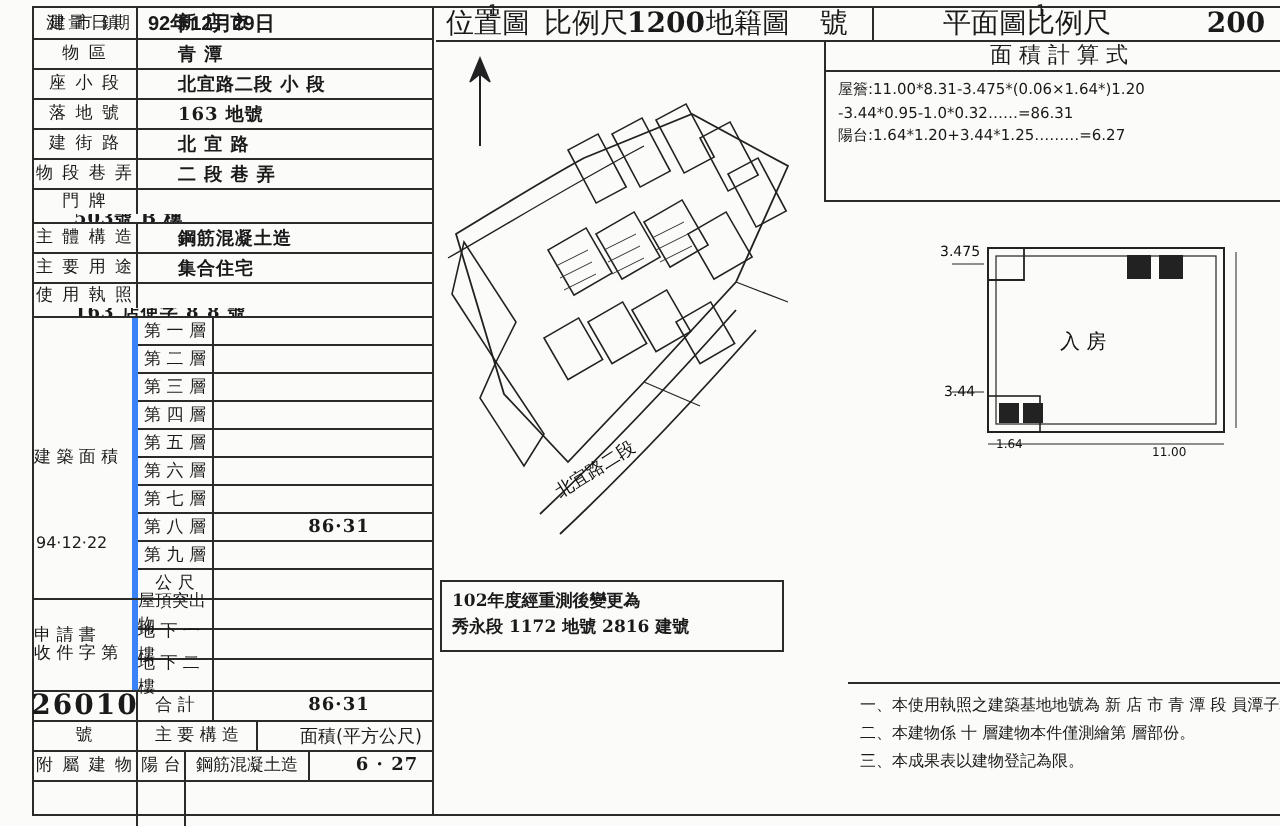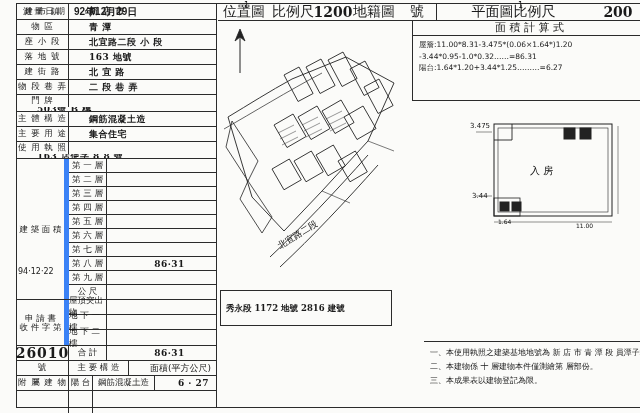--- a/index.html
+++ b/index.html
@@ -59,22 +59,22 @@
     font-size:8.5px;
     box-sizing:border-box;
   }
   .h14{height:14px;}
   .h15{height:15px;}
   .h16{height:16px;}
   .h17{height:17px;flex-direction:column;}
 
   
   .vblock{
-    display:flex;flex-direction:column;align-items:center;justify-content:center;
-    width:52px;min-width:52px;border-right:5px solid #3b82f6;
+    display:flex;flex-direction:column;justify-content:center;
+    width:52px;min-width:52px;border-right:3px solid #3b82f6;
     font-size:8.5px;line-height:1.05;letter-spacing:0px;
     box-sizing:border-box;
   }
   .grp{display:flex;border-bottom:1px solid #2b2b2b;box-sizing:border-box;}
   .grp .rows{flex:1;display:flex;flex-direction:column;}
   .grp .rows .lrow:last-child{border-bottom:none;}
 
   
   .right{
     position:absolute;left:206px;top:4px;width:428px;height:403px;
@@ -377,20 +377,21 @@
           <path d="M30 160 L54 196 L44 212 L22 178 Z"></path>
 
           <path d="M150 120 L176 130" stroke-width="0.6"></path>
           <path d="M104 170 L132 182" stroke-width="0.6"></path>
         </g>
         <text x="62" y="228" font-size="9" fill="#111" font-family="DejaVu Sans, sans-serif" transform="rotate(-32 62 228)">北宜路二段</text>
       </svg>
     </div>
 
     <div class="notebox">
+      <div>102年度經重測後變更為</div>
       <div>秀永段 1172 地號 2816 建號</div>
     </div>
 
     <div class="fplan">
       <svg width="168" height="118" viewBox="0 0 168 118">
         <g stroke="#222" fill="none" stroke-width="1">
           <rect x="26" y="12" width="118" height="92"></rect>
           <rect x="30" y="16" width="110" height="84" stroke-width="0.6"></rect>
 
           <path d="M26 28 L44 28 L44 12" stroke-width="0.9"></path>

